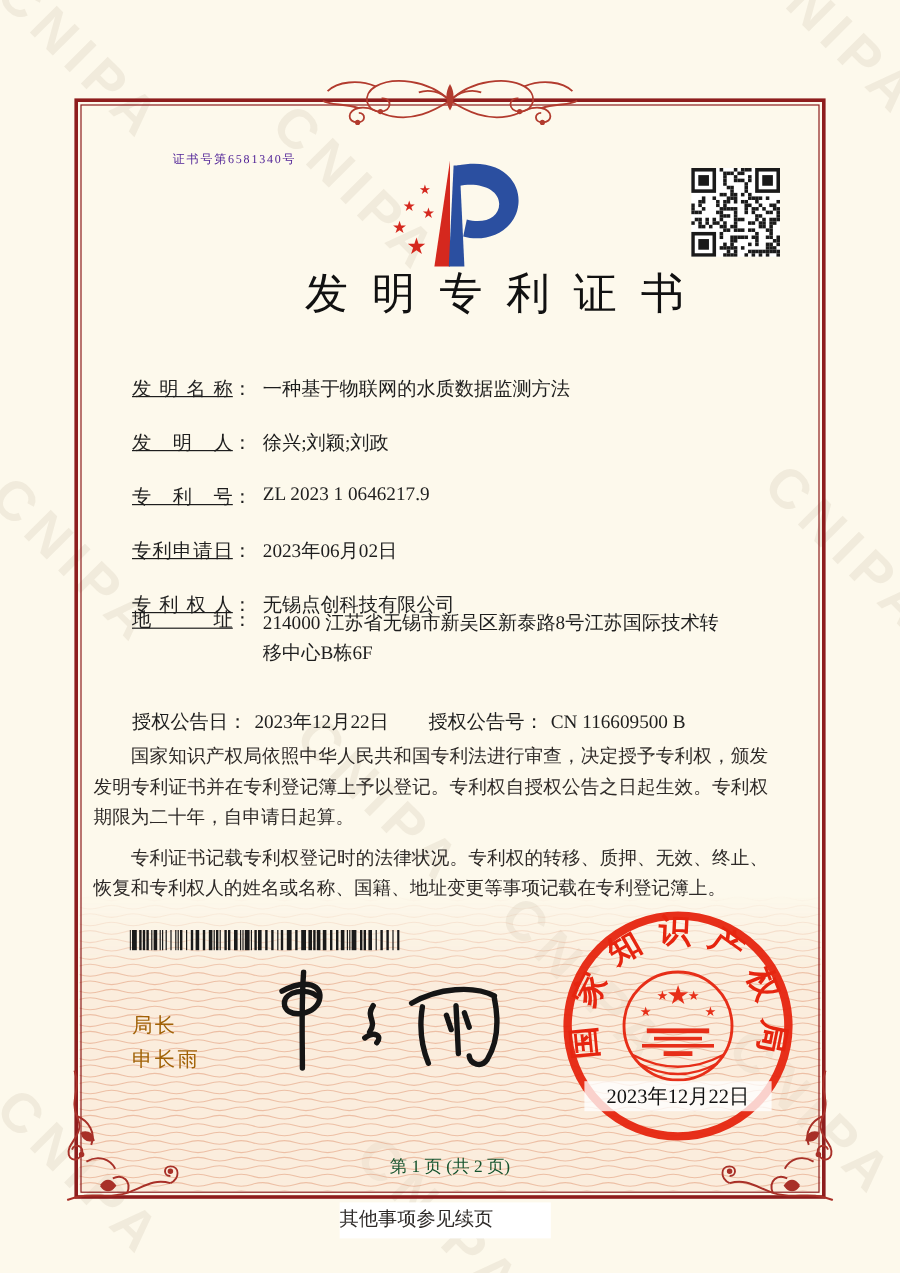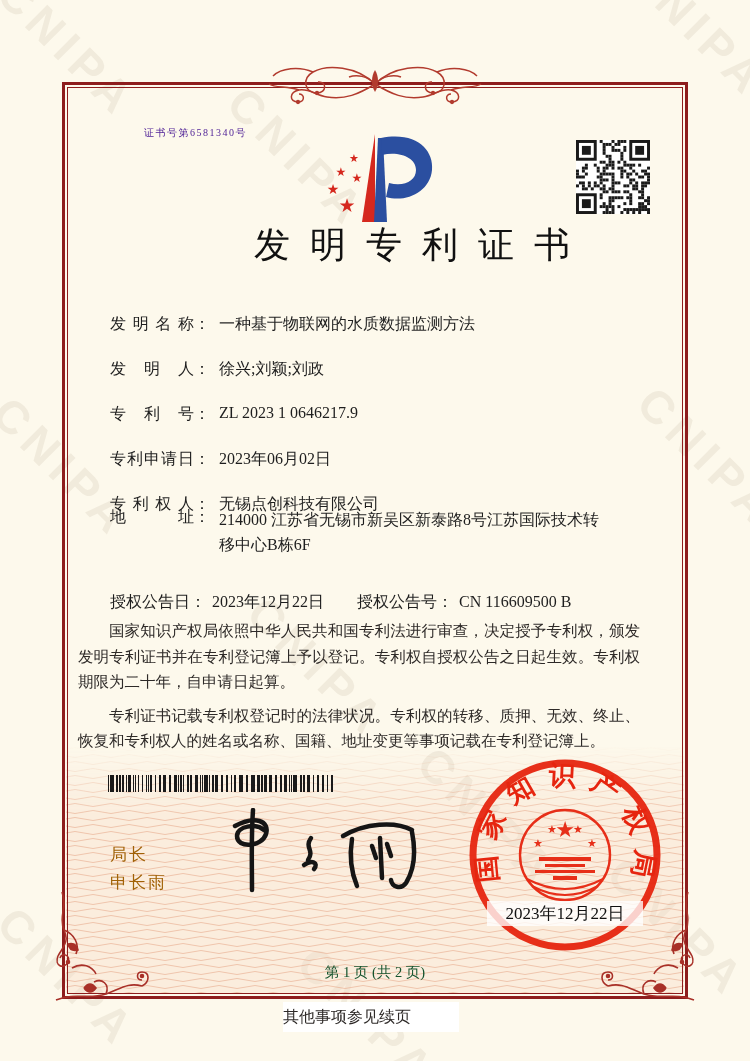--- a/index.html
+++ b/index.html
@@ -14,21 +14,21 @@
   .waves-wrap{position:absolute;left:66px;top:745px;width:618px;height:248px;
     background:rgba(247,219,200,0.40);
     -webkit-mask-image:linear-gradient(180deg,transparent 0,#000 70px);
     mask-image:linear-gradient(180deg,transparent 0,#000 70px);}
   .cert-no{position:absolute;left:96px;top:126px;font-size:10px;letter-spacing:1.5px;color:#4c1d95;margin-left:48px;}
   .logo{position:absolute;left:320px;top:130px;width:118px;height:95px;}
   .qr{position:absolute;left:576px;top:140px;width:74px;height:74px;}
   .title{position:absolute;left:62px;top:221px;width:700px;text-align:center;font-size:36px;
     letter-spacing:20px;text-indent:20px;color:#111;font-weight:400;}
   .frow{position:absolute;left:110px;font-size:16px;color:#1e1e1e;white-space:nowrap;}
-  .flabel{display:inline-block;width:84px;text-align:justify;text-align-last:justify;vertical-align:top;}
+  .flabel{display:inline-block;width:84px;text-align:justify;text-align-last:justify;vertical-align:top;text-decoration:underline;}
   .fcolon{vertical-align:top;}
   .fval{display:inline-block;margin-left:9px;vertical-align:top;white-space:normal;}
   .addr .fval{width:392px;line-height:25px;}
   .grant2{position:absolute;left:247px;top:0;}
   .paras{position:absolute;left:78px;top:618px;width:562px;}
   .paras p{margin:0 0 8px 0;font-size:15.5px;line-height:25.5px;text-indent:2em;
     text-align:justify;color:#2e2a28;}
   .barcode{position:absolute;left:108px;top:775px;width:225px;height:17px;}
   .officer{position:absolute;left:110px;font-family:"Liberation Sans","DejaVu Sans",sans-serif;
     font-size:17px;color:#a16207;letter-spacing:2px;}

